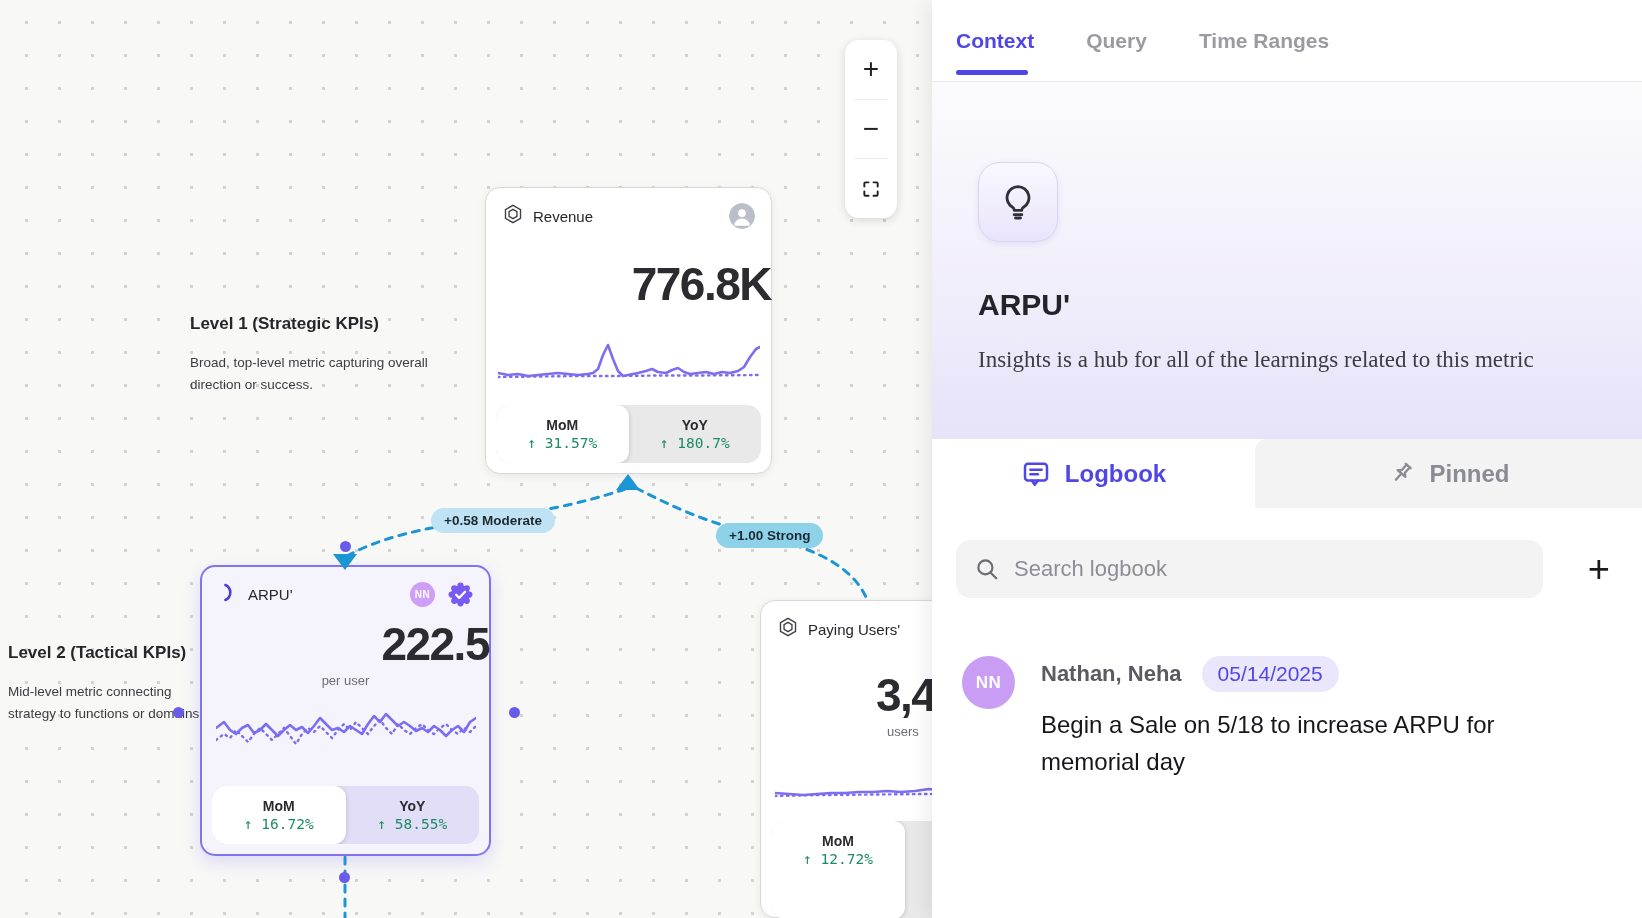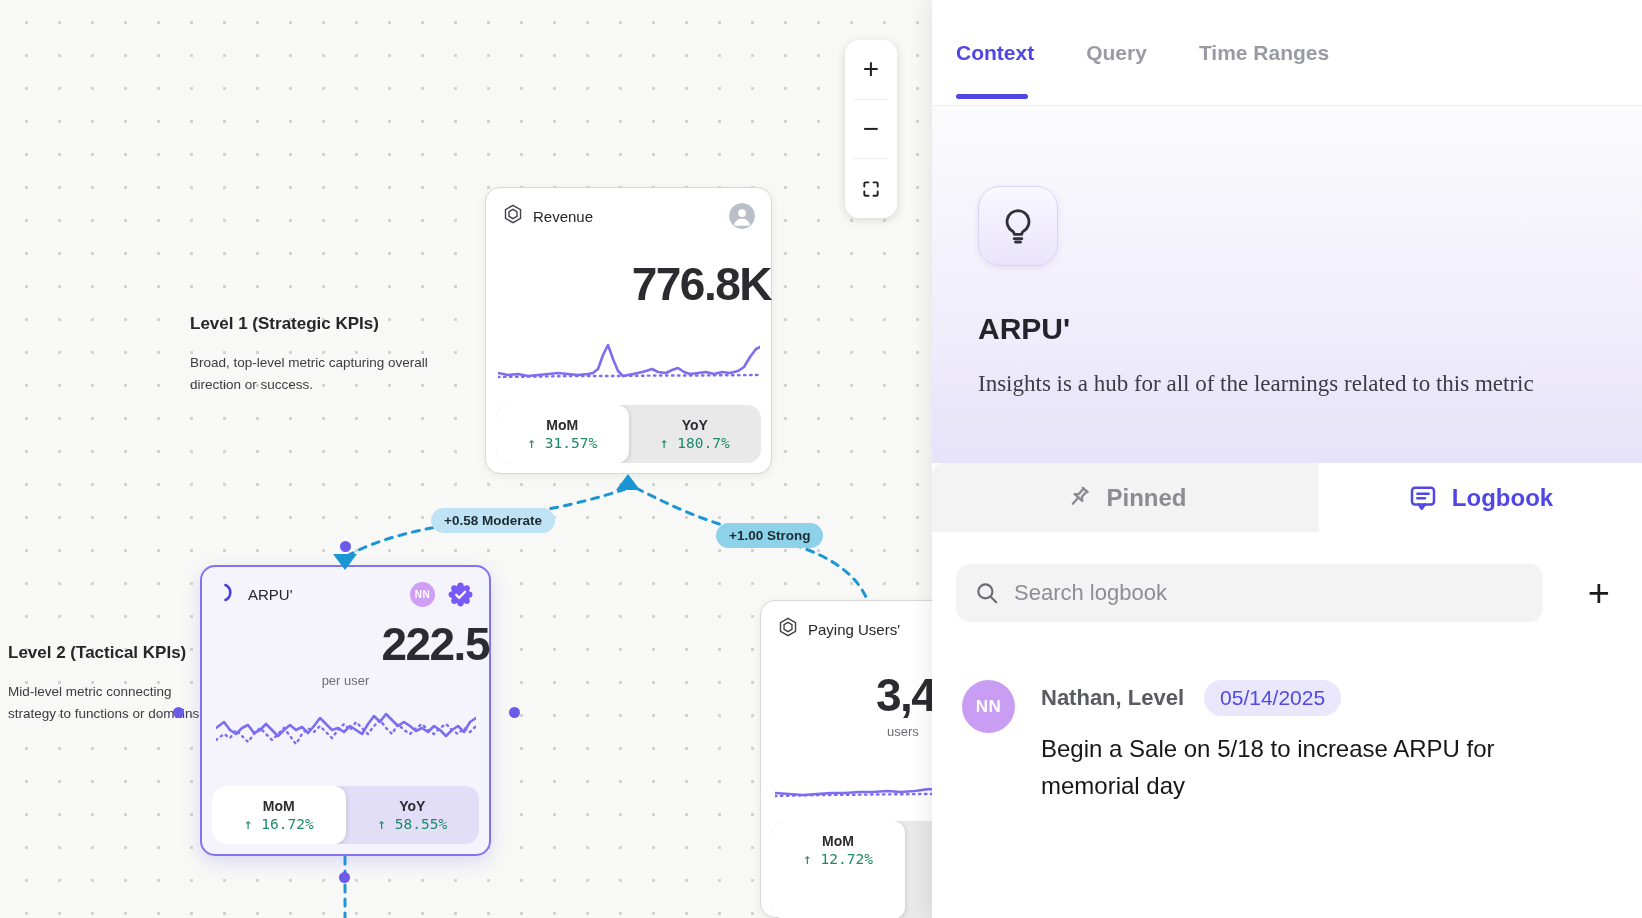--- a/index.html
+++ b/index.html
@@ -58,21 +58,21 @@
   
   #zoom-toolbar { position:absolute; left:845px; top:40px; width:52px; height:178px; background:#fff;
     border-radius:14px; box-shadow:0 2px 10px rgba(0,0,0,.14); z-index:30; display:flex; flex-direction:column; }
   .zbtn { flex:1; display:flex; align-items:center; justify-content:center; font-size:28px; font-weight:400;
     color:#1f1f24; cursor:pointer; }
   .zdiv { height:1px; background:#ececec; margin:0 9px; }
 
   
   #panel { position:absolute; left:932px; top:0; width:710px; height:918px; background:#fff; z-index:50;
     box-shadow:-6px 0 18px rgba(0,0,0,.07); }
-  #panel-tabs { position:relative; height:106px; border-bottom:1px solid #ececee; display:flex;
+  #panel-tabs { position:relative; height:82px; border-bottom:1px solid #ececee; display:flex;
     align-items:center; gap:52px; padding:0 0 0 24px; }
   .ptab { font-size:21px; font-weight:600; color:#9a9aa3; cursor:pointer; position:relative; height:100%;
     display:flex; align-items:center; }
   .ptab.active { color:#4f46e5; }
   .ptab.active::after { content:""; position:absolute; left:0; bottom:6px; width:72px; height:5px;
     border-radius:3px; background:#4f46e5; }
 
   #panel-hero { height:357px; background:linear-gradient(180deg,#fbfbfc 0%, #f0edfb 62%, #e6e2f9 100%);
     padding:80px 46px 0 46px; }
   #hero-icon { width:80px; height:80px; border-radius:22px; background:linear-gradient(180deg,#f9f8ff,#e9e4fb);
@@ -267,57 +267,57 @@
           <path d="M12 2.8 a6.6 6.6 0 0 1 3.3 12.3 c-.6.4-1 1-1 1.6 v.3 h-4.6 v-.3 c0-.6-.4-1.2-1-1.6 A6.6 6.6 0 0 1 12 2.8 z"></path>
           <path d="M9.7 19.6 h4.6"></path>
           <path d="M10.5 21.6 h3"></path>
         </svg>
       </div>
       <div id="hero-title">ARPU'</div>
       <div id="hero-sub">Insights is a hub for all of the learnings related to this metric</div>
     </div>
 
     <div id="section-tabs">
+      <div class="stab" id="stab-logbook">
+        <svg width="30" height="30" viewBox="0 0 24 24" fill="none" stroke="#4f46e5" stroke-width="2" stroke-linecap="round" stroke-linejoin="round">
+          <rect x="3.2" y="3.8" width="17.6" height="13.4" rx="2.4"></rect>
+          <path d="M7.5 8.6 h9"></path>
+          <path d="M7.5 12.2 h6"></path>
+          <path d="M8.6 17.2 l2.4 3.4 2.4-3.4"></path>
+        </svg>
+        <span class="stab-label">Logbook</span>
+      </div>
       <div class="stab" id="stab-pinned">
         <svg width="28" height="28" viewBox="0 0 24 24" fill="none" stroke="#8b8b93" stroke-width="2" stroke-linecap="round" stroke-linejoin="round">
           <g transform="rotate(42 12 12)">
             <path d="M9.2 2.8 h5.6"></path>
             <path d="M10.2 2.8 v6.2 l-2.6 2.4 h8.8 l-2.6-2.4 V2.8"></path>
             <path d="M12 11.4 v7.2"></path>
           </g>
         </svg>
         <span class="stab-label">Pinned</span>
       </div>
-      <div class="stab" id="stab-logbook">
-        <svg width="30" height="30" viewBox="0 0 24 24" fill="none" stroke="#4f46e5" stroke-width="2" stroke-linecap="round" stroke-linejoin="round">
-          <rect x="3.2" y="3.8" width="17.6" height="13.4" rx="2.4"></rect>
-          <path d="M7.5 8.6 h9"></path>
-          <path d="M7.5 12.2 h6"></path>
-          <path d="M8.6 17.2 l2.4 3.4 2.4-3.4"></path>
-        </svg>
-        <span class="stab-label">Logbook</span>
-      </div>
     </div>
 
     <div id="search-row">
       <div id="search-box">
         <svg width="26" height="26" viewBox="0 0 24 24" fill="none" stroke="#6b6b73" stroke-width="2" stroke-linecap="round">
           <circle cx="10.5" cy="10.5" r="6.5"></circle>
           <path d="M15.4 15.4 L20.5 20.5"></path>
         </svg>
         <input type="text" placeholder="Search logbook" style="">
       </div>
       <div id="add-entry">+</div>
     </div>
 
     <div class="entry">
       <div class="entry-avatar">NN</div>
       <div class="entry-body">
         <div class="entry-topline">
-          <span class="entry-author">Nathan, Level</span>
+          <span class="entry-author">Nathan, Neha</span>
           <span class="entry-date">05/14/2025</span>
         </div>
         <div class="entry-text">Begin a Sale on 5/18 to increase ARPU for memorial day</div>
       </div>
     </div>
 
   </div>
 </div>
 
 </body></html>

